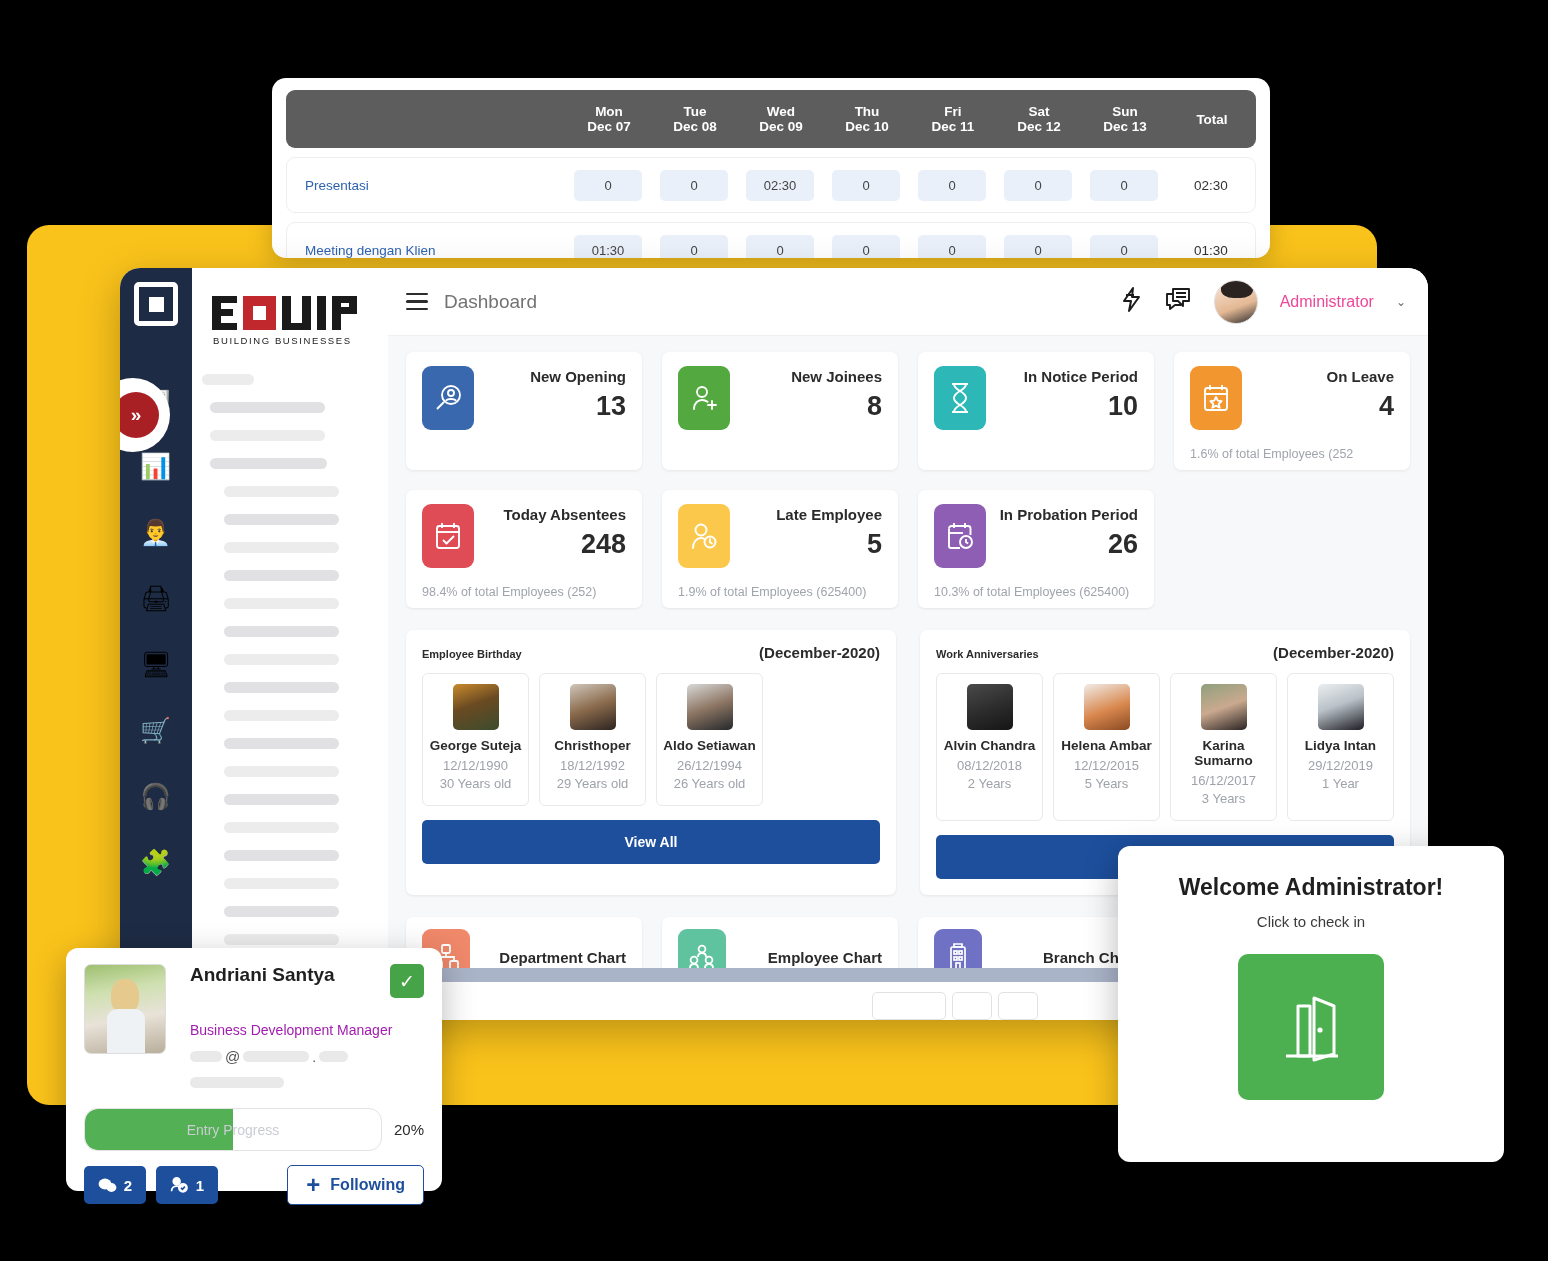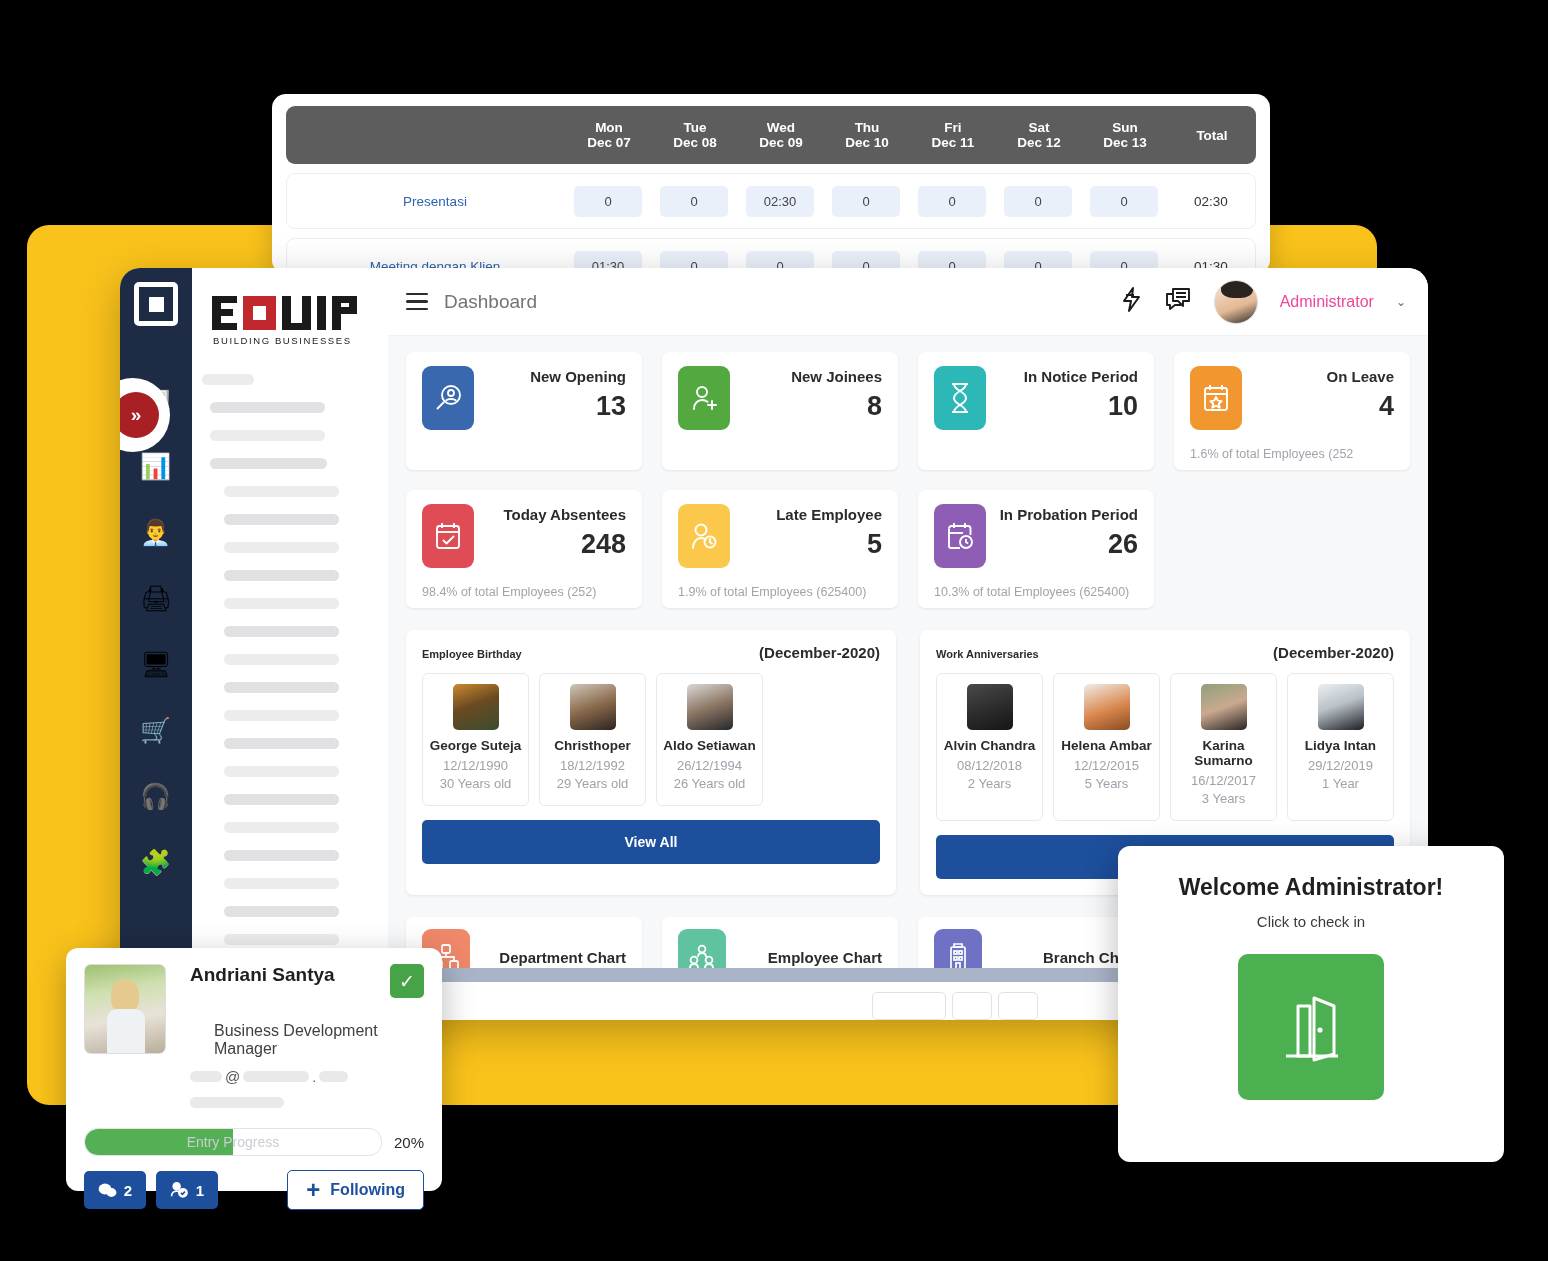--- a/index.html
+++ b/index.html
@@ -13,37 +13,37 @@
 
   
   .yellow-card {
     position: absolute; left: 27px; top: 225px;
     width: 1350px; height: 880px;
     background: #fac31b; border-radius: 22px;
   }
 
   
   .timesheet {
-    position: absolute; left: 272px; top: 94px;
+    position: absolute; left: 272px; top: 78px;
     width: 998px; height: 180px;
     background: #ffffff; border-radius: 14px;
     box-shadow: 0 6px 26px rgba(0,0,0,.20);
     overflow: hidden; padding: 12px 14px 0 14px;
   }
   .ts-head {
     display: flex; align-items: center;
     background: #5d5d5d; color: #fff;
     border-radius: 9px; height: 58px;
   }
   .ts-row {
     display: flex; align-items: center;
     height: 56px; margin-top: 9px;
     background: #fff; border: 1px solid #eceef1; border-radius: 9px;
   }
-  .ts-c0 { width: 290px; padding-left: 18px; text-align: center; }
+  .ts-c0 { width: 290px; padding-left: 18px; }
   .ts-c  { width: 86px; text-align: center; flex: none; }
   .ts-ct { width: 88px; text-align: center; flex: none; }
   .ts-dow { font-size: 13.5px; font-weight: bold; line-height: 15px; }
   .ts-date { font-size: 13.5px; font-weight: bold; line-height: 16px; }
   .ts-total-h { font-size: 13.5px; font-weight: bold; }
   .ts-task { color: #2e63b0; font-size: 13.5px; }
   .ts-cell {
     display: inline-block; width: 68px; height: 31px; line-height: 31px;
     background: #e9f0fa; border-radius: 5px;
     font-size: 13px; color: #444; text-align: center;
@@ -204,31 +204,31 @@
   .pf-photo::before {
     content:""; position:absolute; left:26px; top:14px; width:28px; height:34px;
     background:#e6c98d; border-radius:45% 45% 40% 40%;
   }
   .pf-photo::after {
     content:""; position:absolute; left:22px; top:44px; width:38px; height:46px;
     background:#eef2f4; border-radius:10px 10px 0 0;
   }
   .pf-body { flex: 1; padding-left: 24px; min-width: 0; }
   .pf-name { font-size: 19px; font-weight: bold; color:#1f1f1f; }
-  .pf-role { font-size: 16px; color:#404040; margin-top: 24px; margin-left: 24px; }
+  .pf-role { font-size: 14px; color:#a21caf; margin-top: 24px; }
   .pf-blur { margin-top: 10px; display:flex; align-items:center; gap: 3px; }
   .blurbar { height: 11px; background:#e9e9e9; border-radius:6px; display:inline-block; }
   .at { font-size: 15px; color:#555; }
   .pf-check {
     width: 34px; height: 34px; background:#47a347; border-radius:5px; color:#fff;
     display:flex; align-items:center; justify-content:center; font-size:19px; flex:none;
   }
   .pf-prog { display:flex; align-items:center; margin-top: 16px; }
   .ptrack {
-    flex: 1; height: 28px; border:1px solid #e3e3e3; border-radius: 13px;
+    flex: 1; height: 43px; border:1px solid #e3e3e3; border-radius: 13px;
     background:#fff; position: relative; overflow: hidden;
   }
   .pfill { position:absolute; left:0; top:0; bottom:0; width: 50%; background:#54b054; border-radius: 13px 0 0 13px; }
   .ptext {
     position:absolute; inset:0; display:flex; align-items:center; justify-content:center;
     font-size: 14px; color:#c9cdd2;
   }
   .ppct { margin-left: 12px; font-size: 15px; color:#2b2b2b; }
   .pf-actions { display:flex; align-items:center; gap: 10px; margin-top: 14px; }
   .chip {

